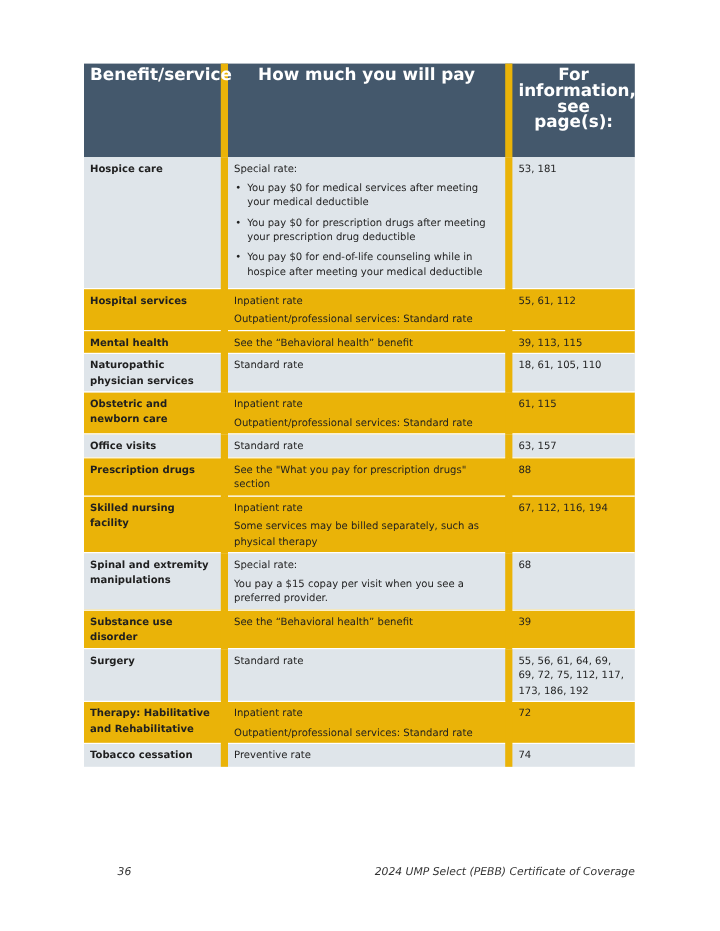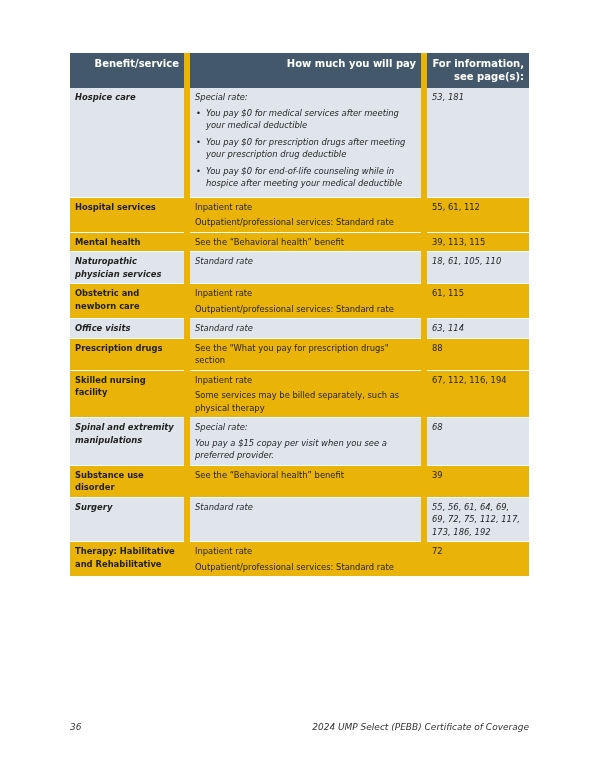--- a/index.html
+++ b/index.html
@@ -2,34 +2,34 @@
 <html><head>
 <meta charset="utf-8">
 <style>
   html, body { margin: 0; padding: 0; background: #ffffff; }
   body { width: 600px; height: 776px; position: relative; overflow: hidden;
          font-family: "DejaVu Sans", sans-serif; color: #1f1f1f; }
   .tbl { position: absolute; left: 70px; top: 53px; width: 459px; border-collapse: collapse; table-layout: fixed; }
   .tbl col.c1 { width: 117px; }
   .tbl col.c2 { width: 237px; }
   .tbl col.c3 { width: 105px; }
-  .tbl th { background: #44586c; color: #ffffff; font-size: 10px; font-weight: bold; text-align: right;
-            vertical-align: top; padding: 4px 5px 5px 5px; line-height: 13px; height: 24px; }
+  .tbl th { background: #44586c; color: #ffffff; font-size: 14px; font-weight: bold; text-align: center;
+            vertical-align: top; padding: 4px 5px 22px 5px; line-height: 13px; height: 24px; }
   .tbl td { font-size: 8.4px; line-height: 12.5px; vertical-align: top; padding: 3px 5px 3px 5px; }
   .tbl th + th, .tbl td + td { border-left: 6px solid #eab308; }
   .tbl tr + tr td { border-top: 1px solid #ffffff; }
-  .tbl tr.light td { background: #dfe5ea; font-style: italic; }
+  .tbl tr.light td { background: #dfe5ea; }
   .tbl tr.dark td { background: #eab308; }
   .tbl td.svc { font-weight: bold; }
   .line { display: block; margin-bottom: 3px; }
   .line:last-child { margin-bottom: 0; }
   .bullets { list-style: none; margin: 2px 0 0 0; padding: 0; }
   .bullets li { position: relative; padding-left: 11px; margin-bottom: 4px; }
   .bullets li::before { content: "\2022"; position: absolute; left: 1px; top: 0; }
-  .footer { position: absolute; top: 722px; font-size: 9px; font-style: italic; color: #333; }
+  .footer { position: absolute; top: 722px; font-size: 9px; font-style: italic; color: #333; margin-left: 28px; }
   .footer.left { left: 70px; }
   .footer.right { right: 71px; }
 </style>
 </head>
 <body>
 
 <table class="tbl">
   <colgroup>
       <col class="c1">
       <col class="c2">
@@ -83,21 +83,21 @@
           <span class="line">Inpatient rate</span>
           <span class="line">Outpatient/professional services: Standard rate</span>
         </td>
         <td>61, 115</td>
       </tr>
       <tr class="light">
         <td class="svc">Office visits</td>
         <td>
           <span class="line">Standard rate</span>
         </td>
-        <td>63, 114</td>
+        <td>63, 157</td>
       </tr>
       <tr class="dark">
         <td class="svc">Prescription drugs</td>
         <td>
           <span class="line">See the "What you pay for prescription drugs" section</span>
         </td>
         <td>88</td>
       </tr>
       <tr class="dark">
         <td class="svc">Skilled nursing facility</td>
@@ -130,17 +130,24 @@
         <td>55, 56, 61, 64, 69, 69, 72, 75, 112, 117, 173, 186, 192</td>
       </tr>
       <tr class="dark">
         <td class="svc">Therapy: Habilitative and Rehabilitative</td>
         <td>
           <span class="line">Inpatient rate</span>
           <span class="line">Outpatient/professional services: Standard rate</span>
         </td>
         <td>72</td>
       </tr>
+      <tr class="light">
+        <td class="svc">Tobacco cessation</td>
+        <td>
+          <span class="line">Preventive rate</span>
+        </td>
+        <td>74</td>
+      </tr>
     </tbody>
 </table>
 
 <div class="footer left">36</div>
 <div class="footer right">2024 UMP Select (PEBB) Certificate of Coverage</div>
 
 </body></html>

